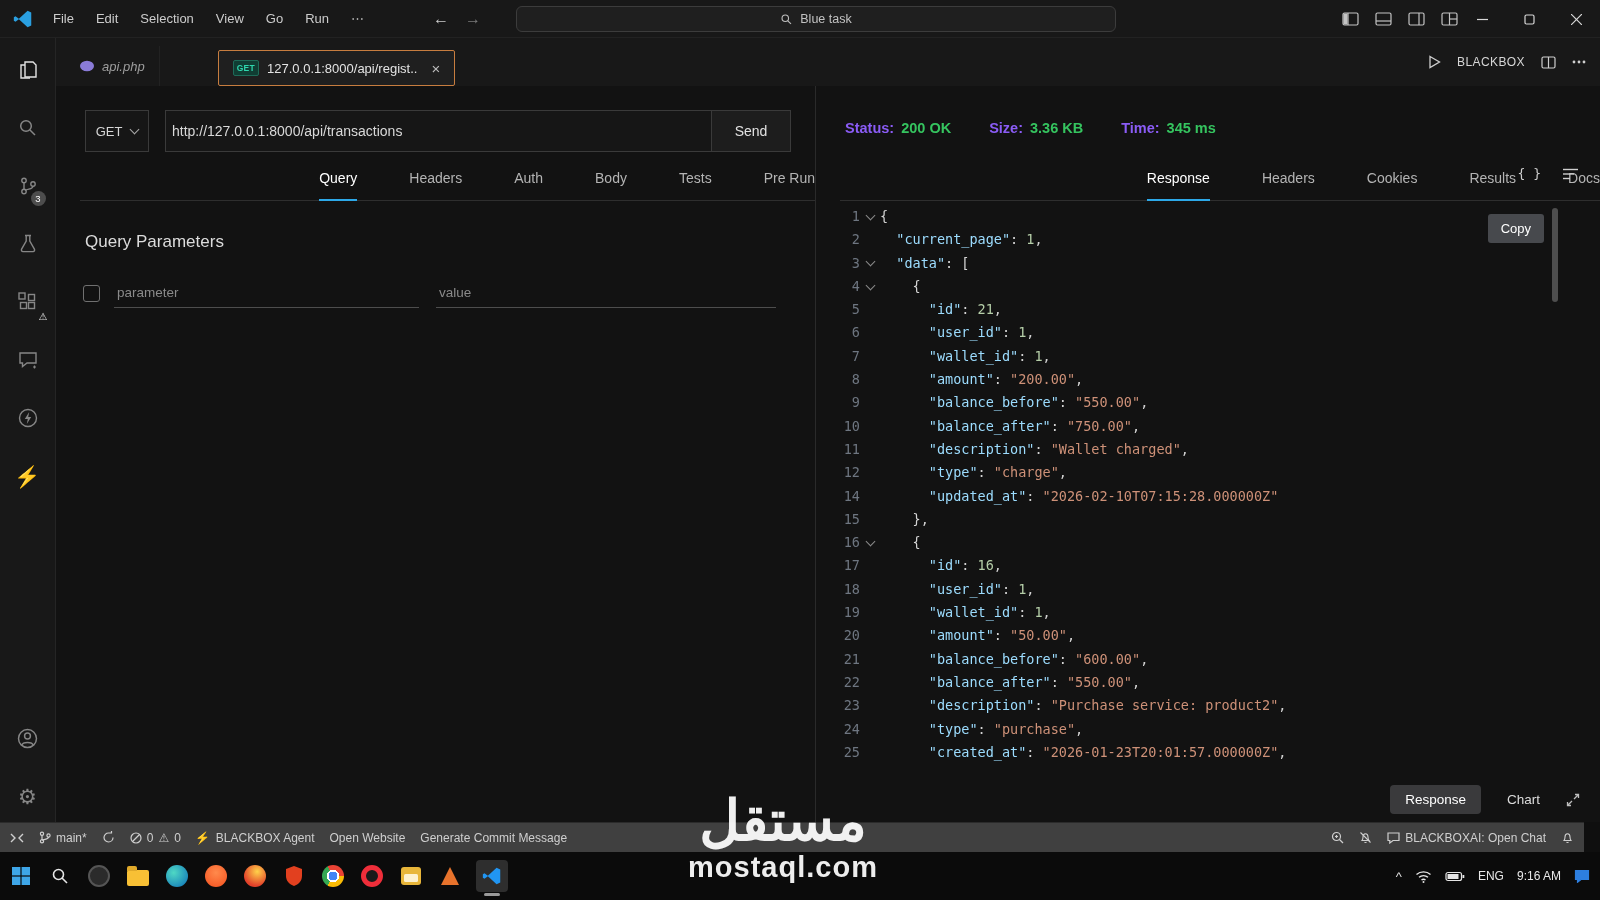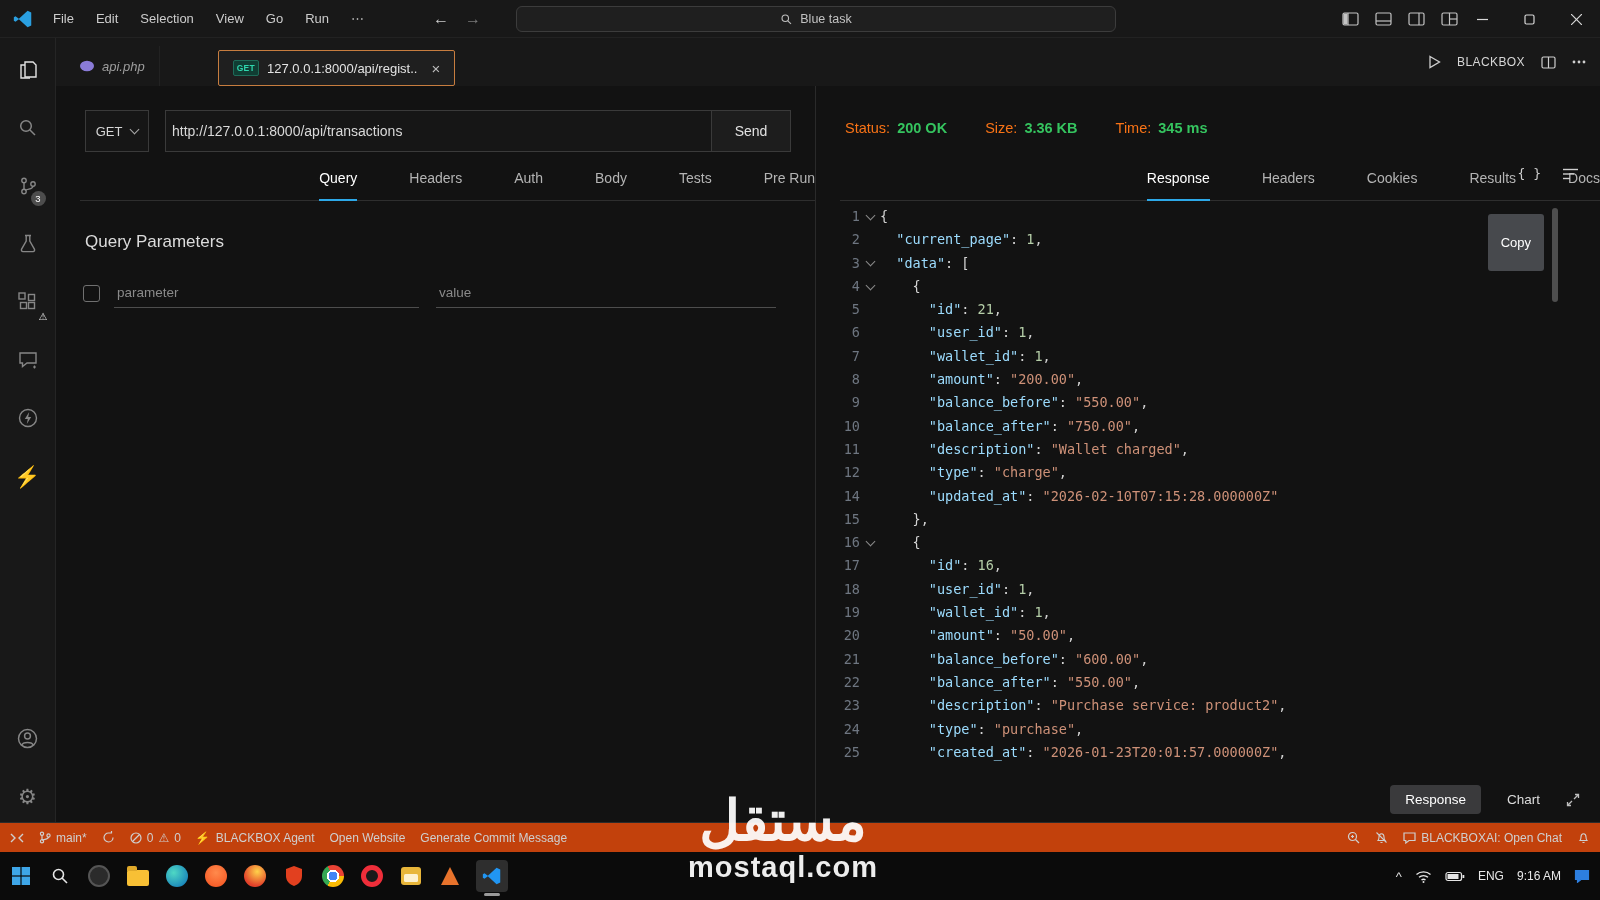--- a/index.html
+++ b/index.html
@@ -58,41 +58,41 @@
   .section-title { position:absolute; top:146px; left:29px; font-size:17px; color:#dcdcdc; }
   .param-row { position:absolute; top:192px; left:27px; display:flex; align-items:center; }
   .cbox { width:17px; height:17px; border:1px solid #707070; border-radius:3px; background:transparent; appearance:none; }
   .u-input { background:transparent; border:none; border-bottom:1px solid #4d4d4d; color:#ddd; font-size:13.5px; padding:7px 3px; outline:none; }
   .u-input::placeholder { color:#8a8a8a; }
   .p-input { width:305px; margin-left:14px; }
   .v-input { width:340px; margin-left:17px; }
 
   
   .status-row { position:absolute; top:34px; left:29px; display:flex; gap:38px; font-size:14.5px; }
-  .st-label { font-weight:normal; color:#f97316; }
+  .st-label { font-weight:bold; color:#8b5cf6; }
   .st-val { color:#35c45f; font-weight:bold; margin-left:7px; }
   .resp-tabs-icons { position:absolute; right:22px; top:-4px; display:flex; gap:22px; align-items:center; color:#cfcfcf; }
   .braces { font-family:"DejaVu Sans Mono", monospace; font-size:13px; }
 
   .code-area { position:absolute; top:119px; left:0; right:0; bottom:0; overflow:hidden; font-family:"DejaVu Sans Mono", monospace; font-size:13.5px; line-height:23.3px; }
   .code-line { display:flex; }
   .line-num { width:44px; text-align:right; color:#6e7681; flex:none; }
   .fold { width:20px; flex:none; display:flex; align-items:center; justify-content:center; }
   .fold.has::before { content:""; width:6px; height:6px; border-right:1.5px solid #8a8a8a; border-bottom:1.5px solid #8a8a8a; transform:rotate(45deg); margin-top:-3px; }
   .code-text { white-space:pre; }
   .t-key { color:#9cdcfe; } .t-str { color:#ce9178; } .t-num { color:#b5cea8; } .t-pun { color:#d4d4d4; }
 
-  .copy-btn { position:absolute; top:128px; right:56px; background:#47494d; color:#ffffff; border:none; border-radius:3px; font-size:13px; padding:21px 13px; z-index:4; }
+  .copy-btn { position:absolute; top:128px; right:56px; background:#47494d; color:#ffffff; border:none; border-radius:3px; font-size:13px; padding:7px 13px; z-index:4; }
   .code-scrollbar { position:absolute; top:122px; right:42px; width:6px; height:94px; background:#4e4e4e; border-radius:3px; z-index:3; }
   .resp-footer { position:absolute; bottom:8px; right:20px; display:flex; align-items:center; gap:26px; z-index:4; }
   .resp-footer-btn { background:#3a3a3c; color:#fff; font-size:13.5px; padding:7px 15px; border-radius:4px; border:none; }
   .chart-label { color:#dcdcdc; font-size:13.5px; }
 
   
-  .statusbar { position:absolute; left:0; right:0; bottom:48px; height:30px; background:#c2410c; border-top:1px solid #2b2b2b; display:flex; align-items:center; justify-content:space-between; padding:0 10px; font-size:12px; color:#cfcfcf; }
+  .statusbar { position:absolute; left:0; right:16px; bottom:48px; height:30px; background:#404040; border-top:1px solid #2b2b2b; display:flex; align-items:center; justify-content:space-between; padding:0 10px; font-size:12px; color:#cfcfcf; }
   .sb-group { display:flex; align-items:center; gap:15px; }
   .sb-item { display:flex; align-items:center; gap:5px; }
   .sb-glyph { font-size:12px; }
 
   
   .taskbar { position:absolute; left:0; right:0; bottom:0; height:48px; background:#0b0b0b; display:flex; align-items:center; }
   .tk-icons { display:flex; align-items:center; gap:13px; margin-left:8px; }
   .tk { width:26px; height:26px; display:flex; align-items:center; justify-content:center; }
   .circ { border-radius:50%; width:22px; height:22px; }
   .tk.active-app { background:#2e2e2e; border-radius:4px; position:relative; width:32px; height:32px; }

